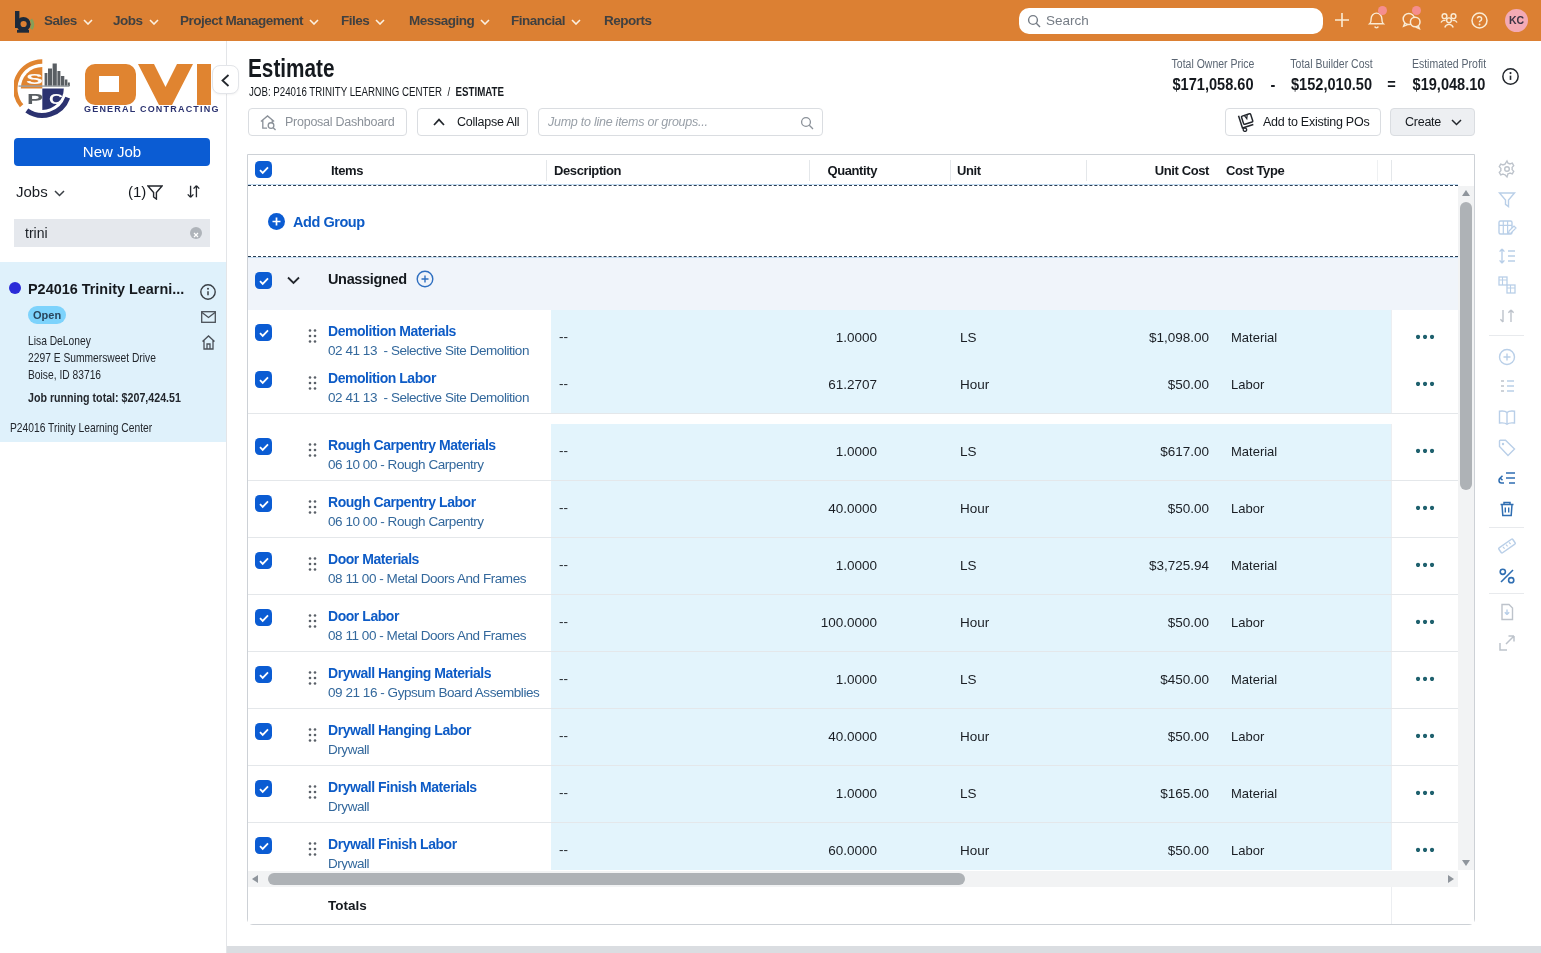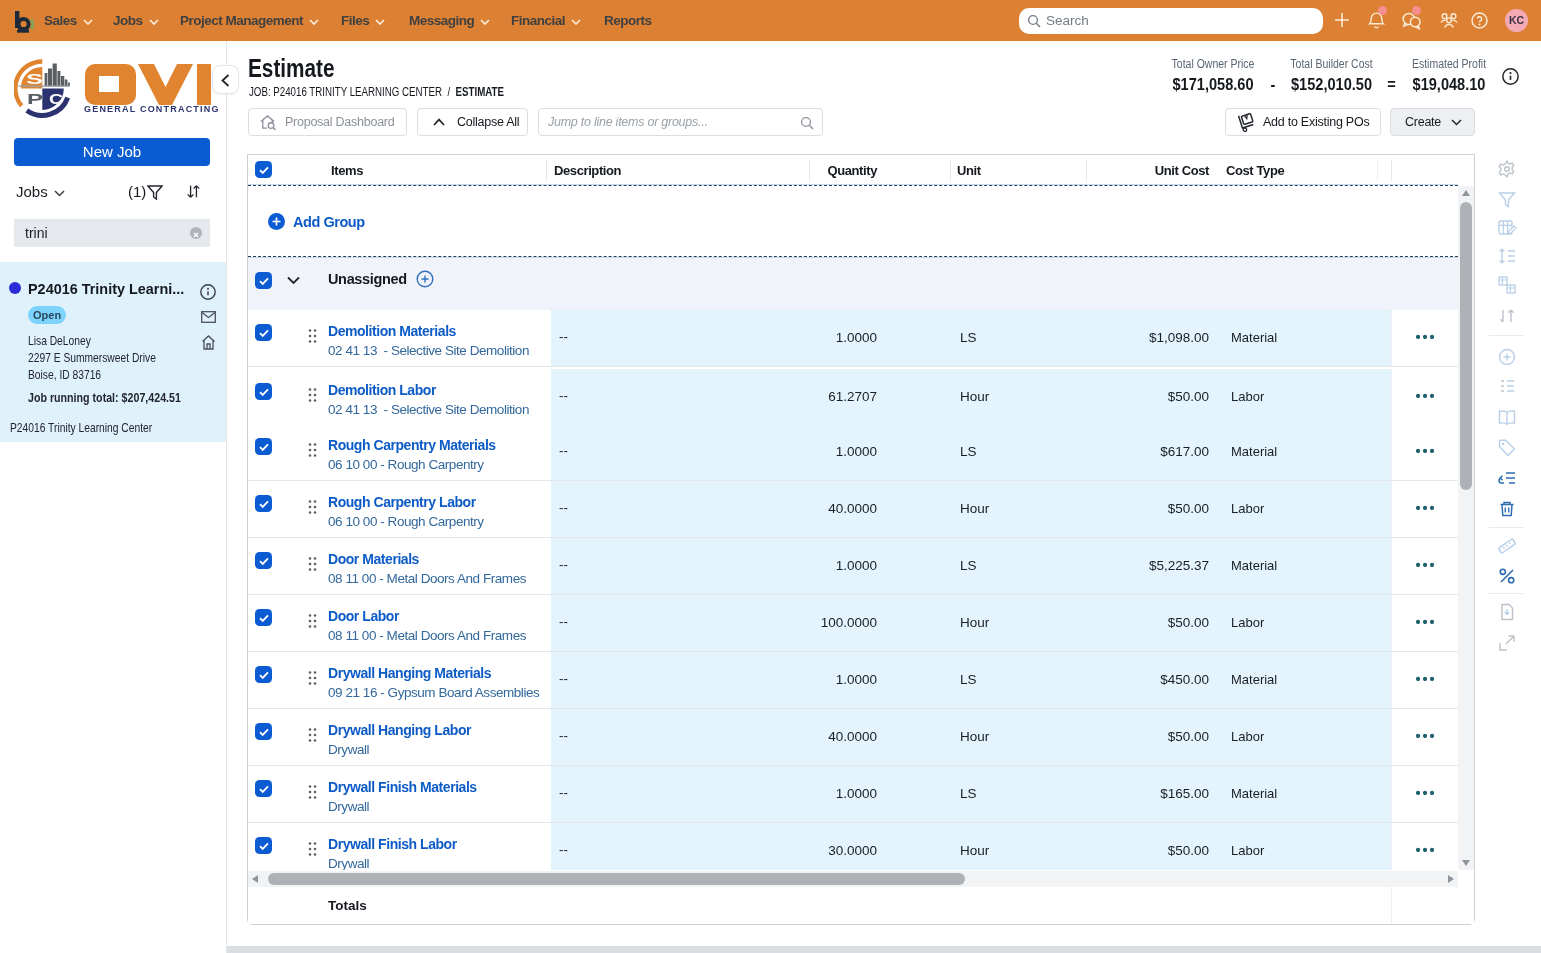--- a/index.html
+++ b/index.html
@@ -322,21 +322,21 @@
       </svg>
     <div class="rtitle">Demolition Materials</div>
     <div class="rsub">02 41 13&nbsp; - Selective Site Demolition</div>
     <div class="rdash">--</div>
     <div class="rqty">1.0000</div>
     <div class="runit">LS</div>
     <div class="rcost">$1,098.00</div>
     <div class="rtype">Material</div>
     <div class="rdots">•••</div>
   </div>
-  <div class="row" style="top:183px">
+  <div class="row" style="top:171px">
     <div class="blue"></div>
     <div class="wcol"></div>
     <div class="cb" style="left:7px;top:14px">
         <svg width="14" height="14" viewBox="0 0 14 14">
           <path d="M3 7.2 l2.7 2.7 L11 4.3" stroke="#fff" stroke-width="1.8" fill="none"></path>
         </svg>
       </div>
     <svg class="drag" width="9" height="16" viewBox="0 0 9 16">
         <g fill="#5A6068">
           <circle cx="2" cy="2.5" r="1.3"></circle>
@@ -426,21 +426,21 @@
           <circle cx="7" cy="8" r="1.3"></circle>
           <circle cx="2" cy="13.5" r="1.3"></circle>
           <circle cx="7" cy="13.5" r="1.3"></circle>
         </g>
       </svg>
     <div class="rtitle">Door Materials</div>
     <div class="rsub">08 11 00 - Metal Doors And Frames</div>
     <div class="rdash">--</div>
     <div class="rqty">1.0000</div>
     <div class="runit">LS</div>
-    <div class="rcost">$5,225.37</div>
+    <div class="rcost">$3,725.94</div>
     <div class="rtype">Material</div>
     <div class="rdots">•••</div>
   </div>
   <div class="row" style="top:409px">
     <div class="blue"></div>
     <div class="wcol"></div>
     <div class="cb" style="left:7px;top:14px">
         <svg width="14" height="14" viewBox="0 0 14 14">
           <path d="M3 7.2 l2.7 2.7 L11 4.3" stroke="#fff" stroke-width="1.8" fill="none"></path>
         </svg>
@@ -559,21 +559,21 @@
           <circle cx="7" cy="2.5" r="1.3"></circle>
           <circle cx="2" cy="8" r="1.3"></circle>
           <circle cx="7" cy="8" r="1.3"></circle>
           <circle cx="2" cy="13.5" r="1.3"></circle>
           <circle cx="7" cy="13.5" r="1.3"></circle>
         </g>
       </svg>
     <div class="rtitle">Drywall Finish Labor</div>
     <div class="rsub">Drywall</div>
     <div class="rdash">--</div>
-    <div class="rqty">30.0000</div>
+    <div class="rqty">60.0000</div>
     <div class="runit">Hour</div>
     <div class="rcost">$50.00</div>
     <div class="rtype">Labor</div>
     <div class="rdots">•••</div>
   </div>
 </div>
 
 <div class="vscroll">
   <svg class="abs" style="left:4px;top:4px" width="8" height="6" viewBox="0 0 8 6">
       <path d="M0 6 L4 0 L8 6 Z" fill="#8F959C"></path>

